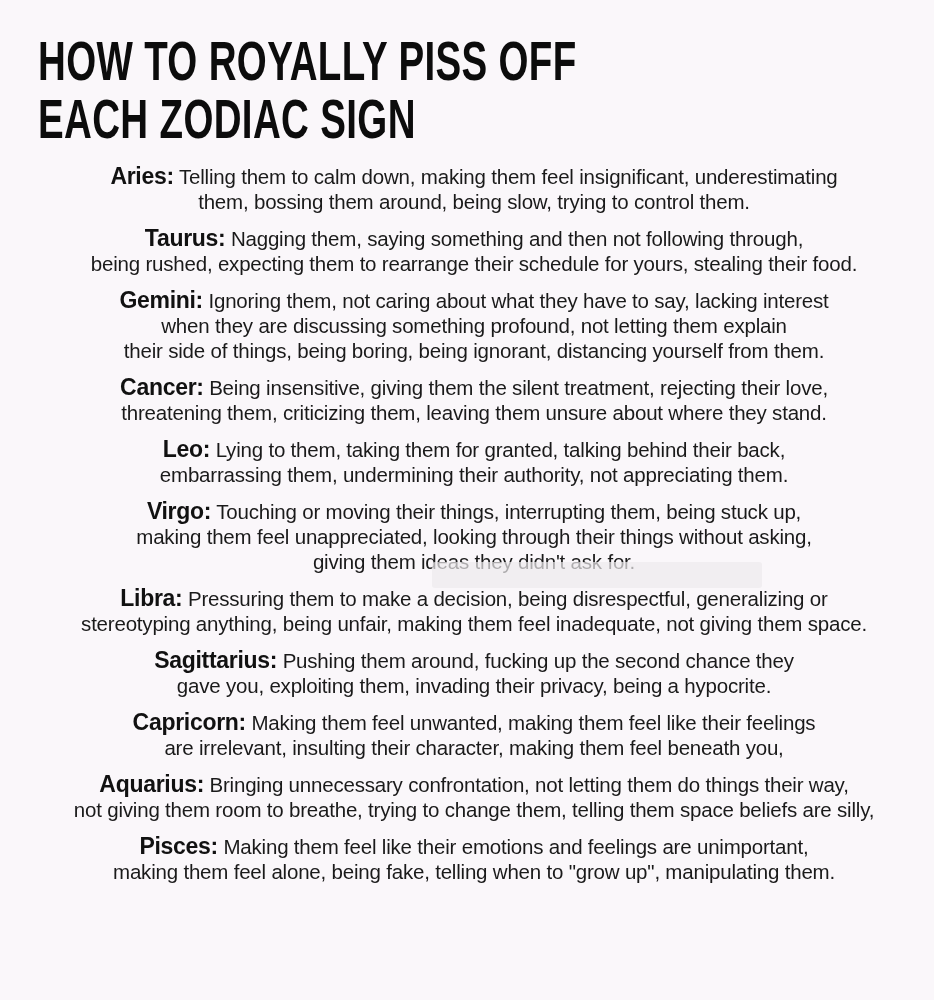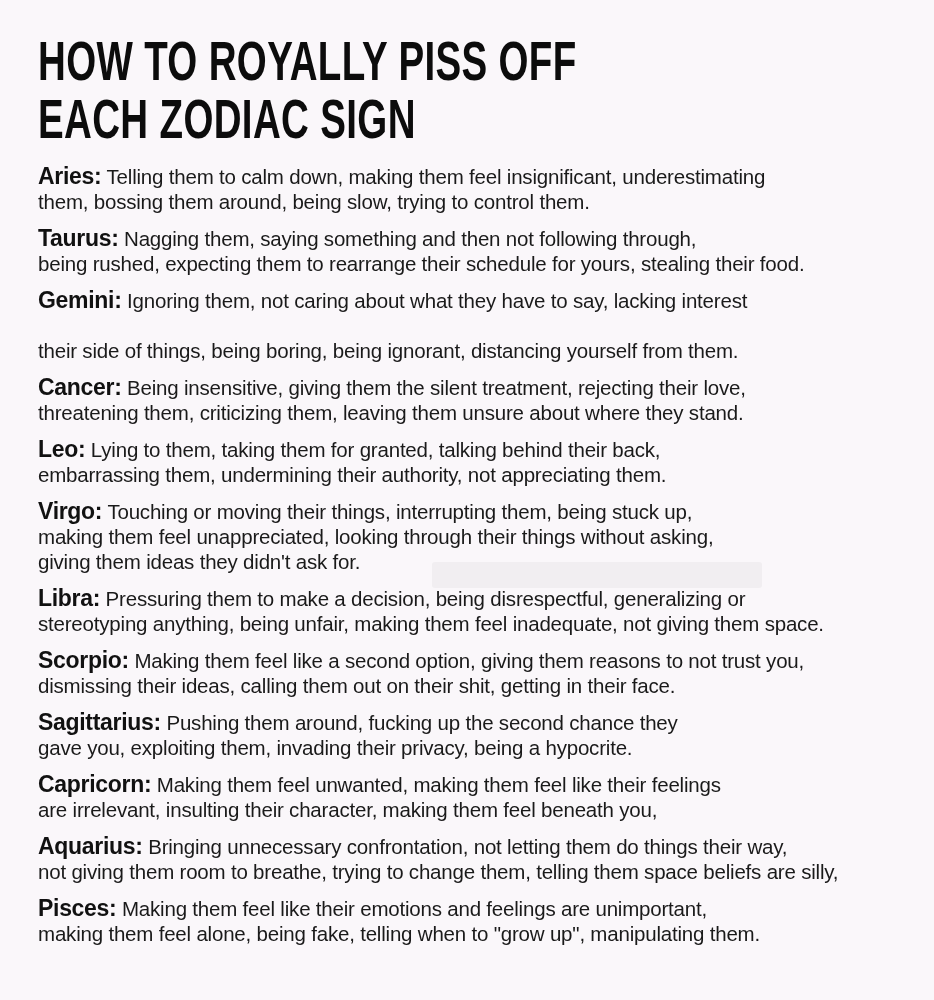--- a/index.html
+++ b/index.html
@@ -32,20 +32,21 @@
   }
   .title .tline { display: block; }
   .entry {
     margin: 0 0 12px 0;
     font-size: 20.5px;
     line-height: 25px;
     font-weight: 500;
     letter-spacing: -0.2px;
     white-space: nowrap;
     color: #1a1a1a;
+    text-align: center;
   }
   .sign {
     font-size: 23px;
     font-weight: bold;
     letter-spacing: -0.3px;
     color: #111;
   }
   .smudge {
     position: absolute;
     left: 432px;
@@ -77,21 +78,21 @@
 
   <p class="entry">
     <b class="sign">Taurus:</b>
     <span>Nagging them, saying something and then not following through,</span><br>
     <span>being rushed, expecting them to rearrange their schedule for yours, stealing their food.</span>
   </p>
 
   <p class="entry">
     <b class="sign">Gemini:</b>
     <span>Ignoring them, not caring about what they have to say, lacking interest</span><br>
-    <br>
+    <span>when they are discussing something profound, not letting them explain</span><br>
     <span>their side of things, being boring, being ignorant, distancing yourself from them.</span>
   </p>
 
   <p class="entry">
     <b class="sign">Cancer:</b>
     <span>Being insensitive, giving them the silent treatment, rejecting their love,</span><br>
     <span>threatening them, criticizing them, leaving them unsure about where they stand.</span>
   </p>
 
   <p class="entry">
@@ -106,25 +107,20 @@
     <span>making them feel unappreciated, looking through their things without asking,</span><br>
     <span>giving them ideas they didn't ask for.</span>
   </p>
 
   <p class="entry">
     <b class="sign">Libra:</b>
     <span>Pressuring them to make a decision, being disrespectful, generalizing or</span><br>
     <span>stereotyping anything, being unfair, making them feel inadequate, not giving them space.</span>
   </p>
 
-  <p class="entry">
-    <b class="sign">Scorpio:</b>
-    <span>Making them feel like a second option, giving them reasons to not trust you,</span><br>
-    <span>dismissing their ideas, calling them out on their shit, getting in their face.</span>
-  </p>
 
   <p class="entry">
     <b class="sign">Sagittarius:</b>
     <span>Pushing them around, fucking up the second chance they</span><br>
     <span>gave you, exploiting them, invading their privacy, being a hypocrite.</span>
   </p>
 
   <p class="entry">
     <b class="sign">Capricorn:</b>
     <span>Making them feel unwanted, making them feel like their feelings</span><br>

